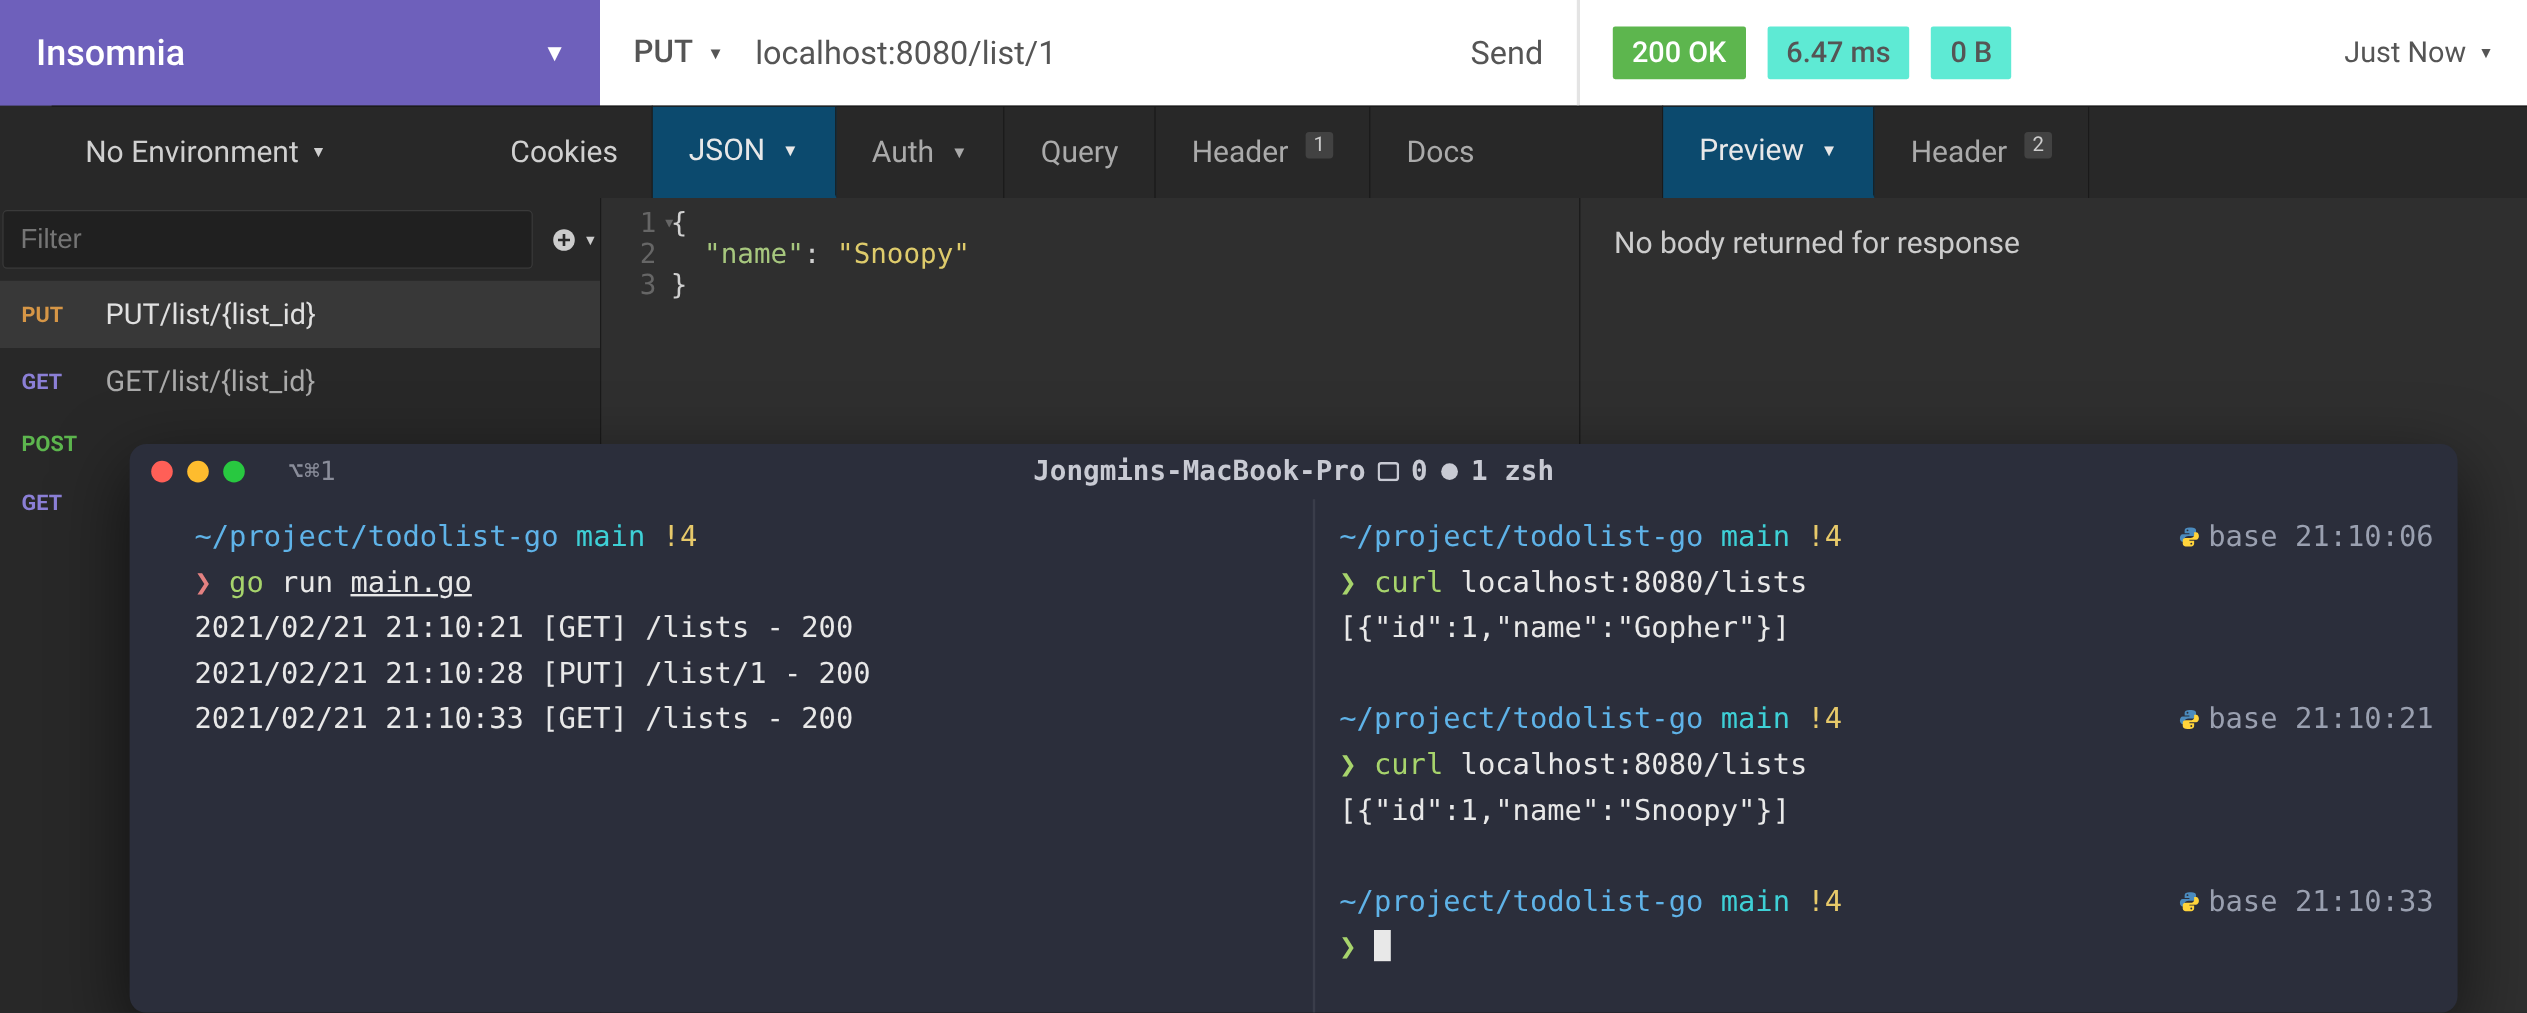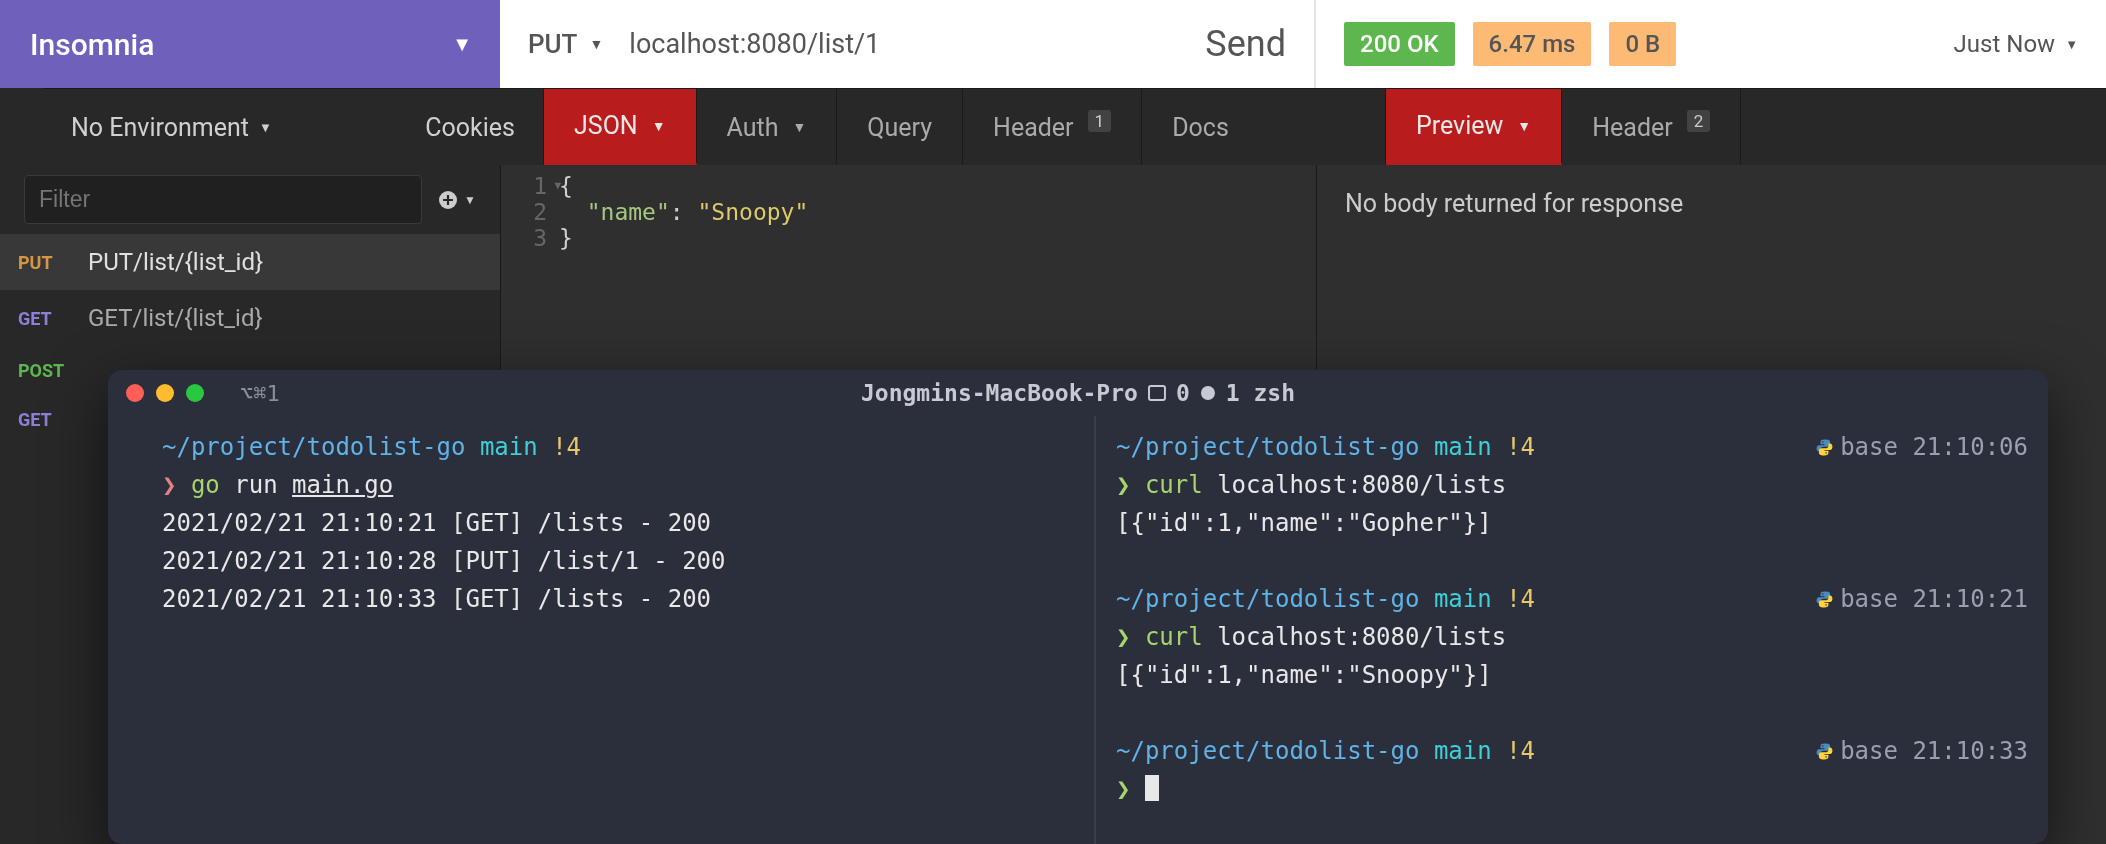--- a/index.html
+++ b/index.html
@@ -31,37 +31,37 @@
   flex: 1;
   background: #fff;
   display: flex;
   align-items: center;
   padding: 0 28px;
   gap: 26px;
   border-right: 2px solid #e4e4e4;
 }
 .method-select { color: #555; font-size: 26px; display: flex; align-items: center; gap: 12px; font-weight: 500; }
 .url-text { flex: 1; color: #555; font-size: 27px; }
-.send-btn { color: #555; font-size: 36px; font-weight: 400; }
+.send-btn { color: #555; font-size: 27px; font-weight: 400; }
 .response-bar {
   width: 790px;
   background: #fff;
   display: flex;
   align-items: center;
   padding: 0 28px;
   gap: 18px;
 }
 .badge {
   padding: 8px 16px;
   font-size: 24px;
   font-weight: 500;
   border-radius: 2px;
 }
 .badge-green { background: #5db64e; color: #fff; }
-.badge-gray { background: #fdba74; color: #555; }
+.badge-gray { background: #5eead4; color: #555; }
 .resp-spacer { flex: 1; }
 .resp-time { color: #555; font-size: 24px; display: flex; align-items: center; gap: 10px; }
 
 
 .mid-row { display: flex; height: 77px; background: #282828; }
 .sidebar-head {
   width: 500px;
   display: flex;
   align-items: center;
   padding: 0 28px;
@@ -80,21 +80,21 @@
 .tab {
   padding: 0 30px;
   display: flex;
   align-items: center;
   gap: 10px;
   color: #aaa;
   font-size: 25px;
   border-right: 1px solid #1a1a1a;
   position: relative;
 }
-.tab.active { background: #b91c1c; color: #e8e8e8; border-bottom: 3px solid transparent; justify-content: center; }
+.tab.active { background: #0c4a6e; color: #e8e8e8; border-bottom: 3px solid transparent; justify-content: center; }
 .resp-tabs {
   width: 721px;
   display: flex;
   border-left: 1px solid #1a1a1a;
   border-top: 1px solid #1a1a1a;
 }
 .badge-sup {
   background: #424242;
   color: #ccc;
   font-size: 17px;
@@ -104,21 +104,21 @@
   position: relative;
   top: -6px;
 }
 .caret-sm { font-size: 14px; margin-left: 4px; }
 
 
 .body-row { display: flex; height: calc(100% - 165px); }
 
 
 .sidebar { width: 500px; background: #282828; }
-.filter-row { display: flex; align-items: center; padding: 10px 24px; gap: 16px; }
+.filter-row { display: flex; align-items: center; padding: 10px 2px; gap: 16px; }
 .filter-input {
   flex: 1;
   background: #202020;
   border: 1px solid #3a3a3a;
   border-radius: 4px;
   padding: 10px 14px;
   color: #888;
   font-size: 23px;
 }
 .plus-btn { color: #ccc; font-size: 22px; display: flex; align-items: center; gap: 6px; }

